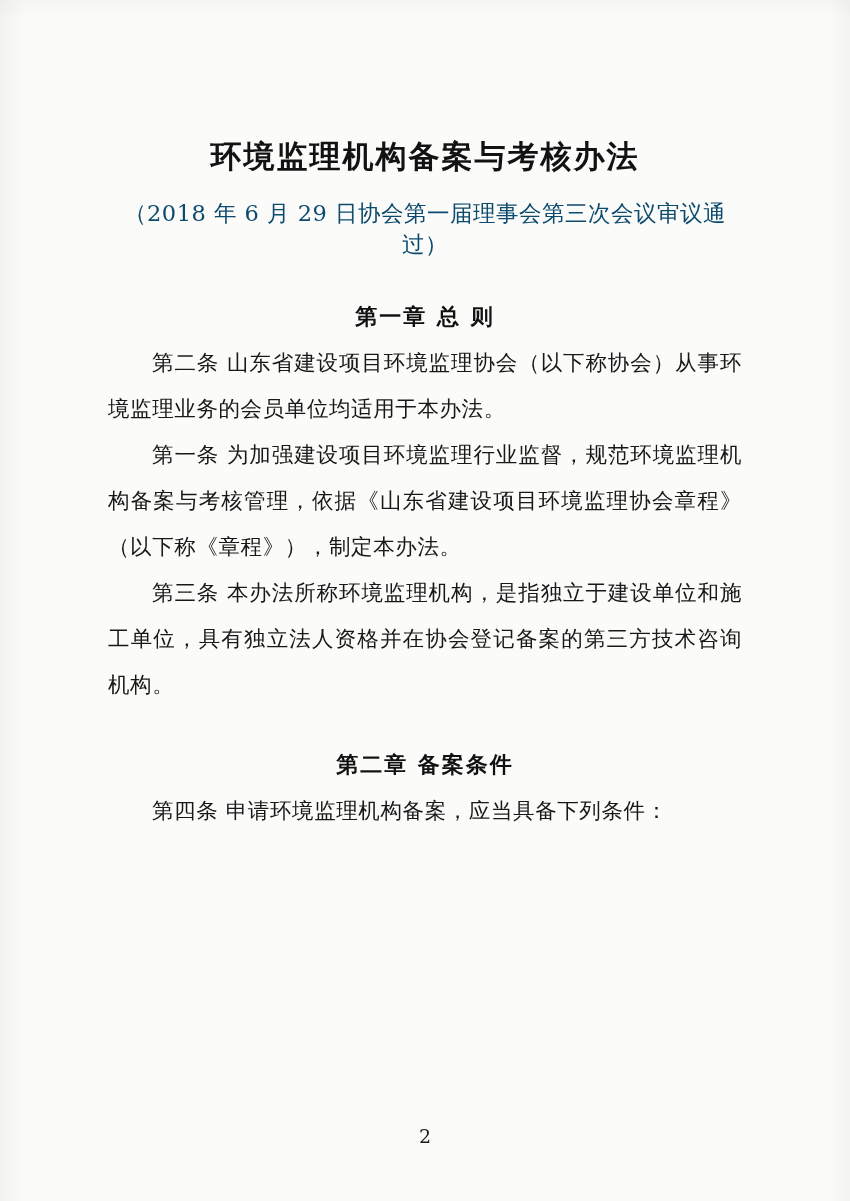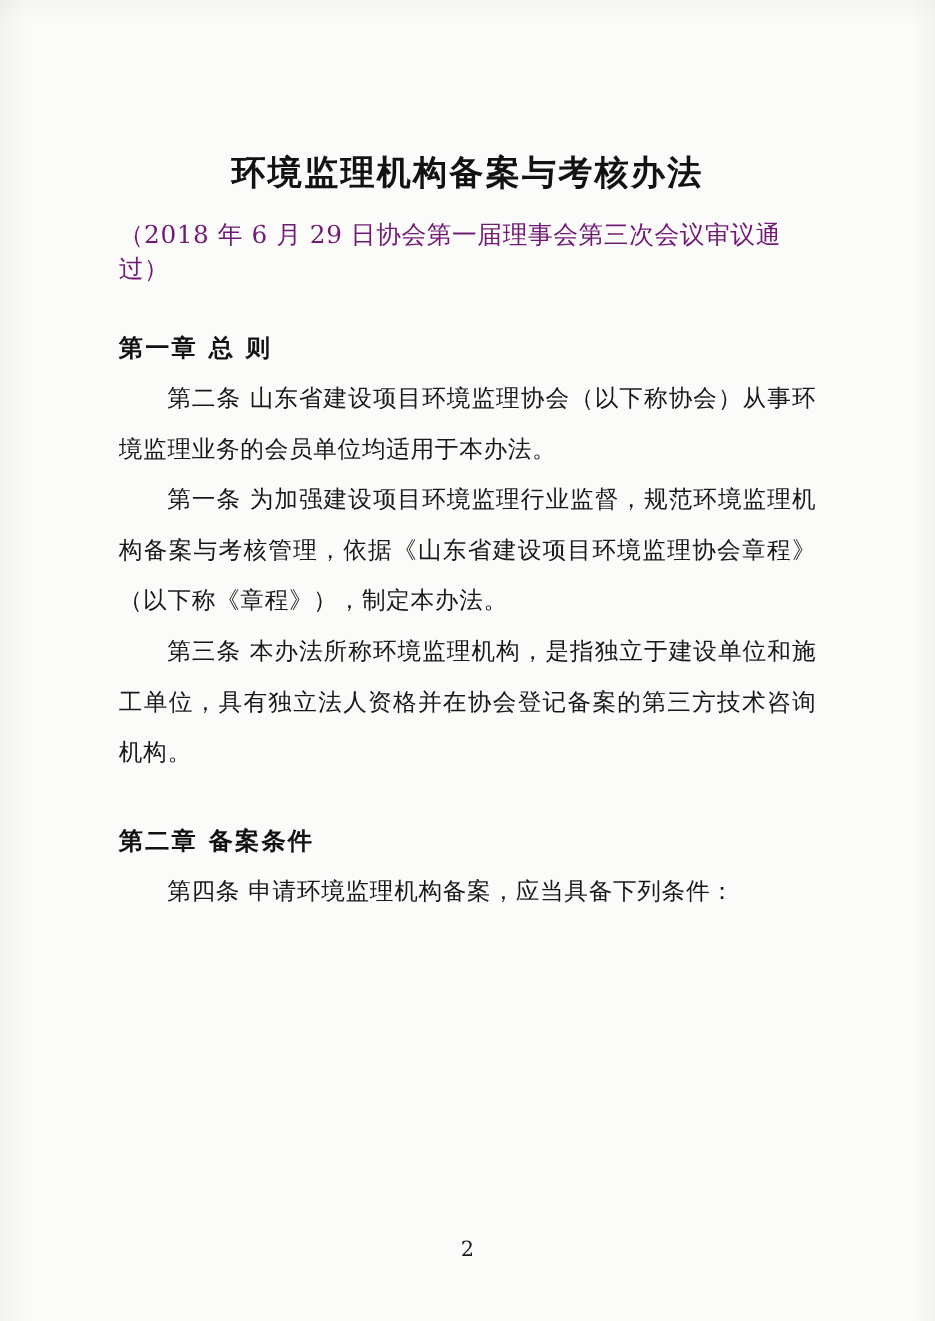--- a/index.html
+++ b/index.html
@@ -44,26 +44,27 @@
     text-align: center;
     font-size: 31px;
     font-weight: bold;
     letter-spacing: 2px;
     font-family: "DejaVu Serif", serif;
     color: #121212;
   }
   .doc-subtitle {
     margin: 0;
     padding-top: 20px;
+    text-align: center;
     font-size: 22.5px;
     letter-spacing: 0.5px;
-    color: #701a75;
+    color: #0c4a6e;
   }
   .chapter-heading {
-    text-align: left;
+    text-align: center;
     font-size: 22px;
     font-weight: bold;
     letter-spacing: 2px;
     margin: 0;
     padding-top: 42px;
     padding-bottom: 8px;
     color: #111111;
   }
   .para {
     font-size: 21.5px;

